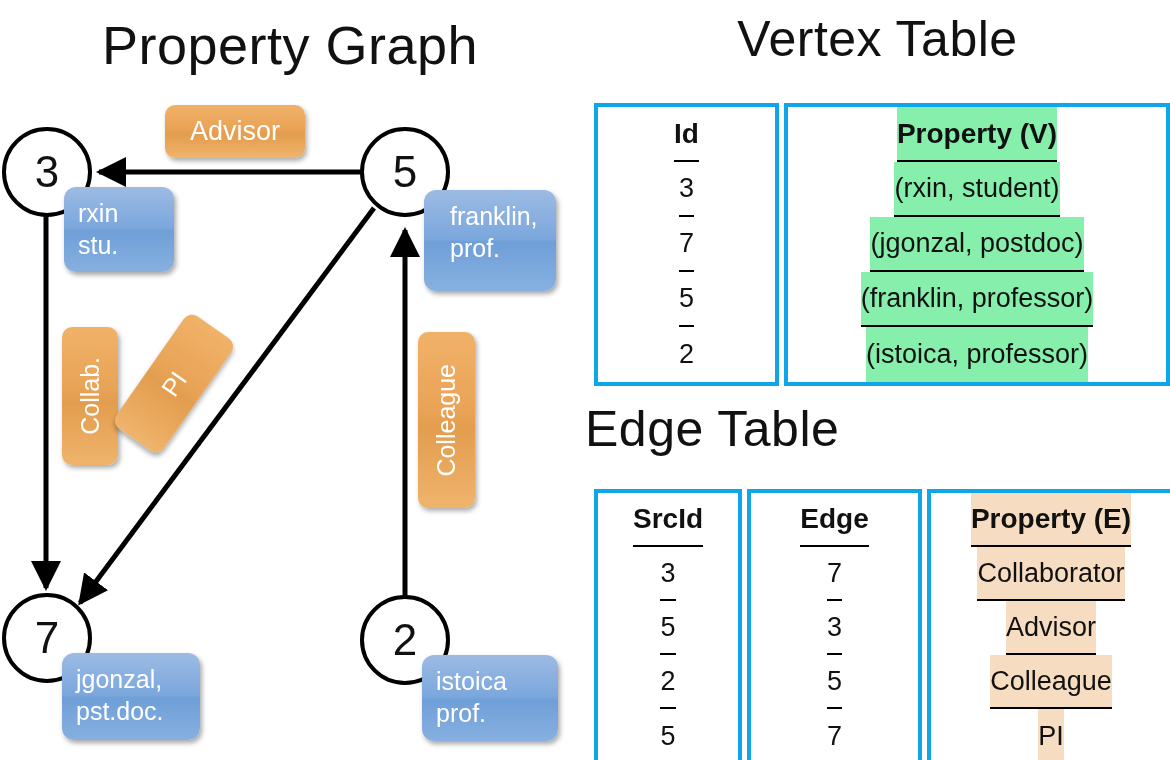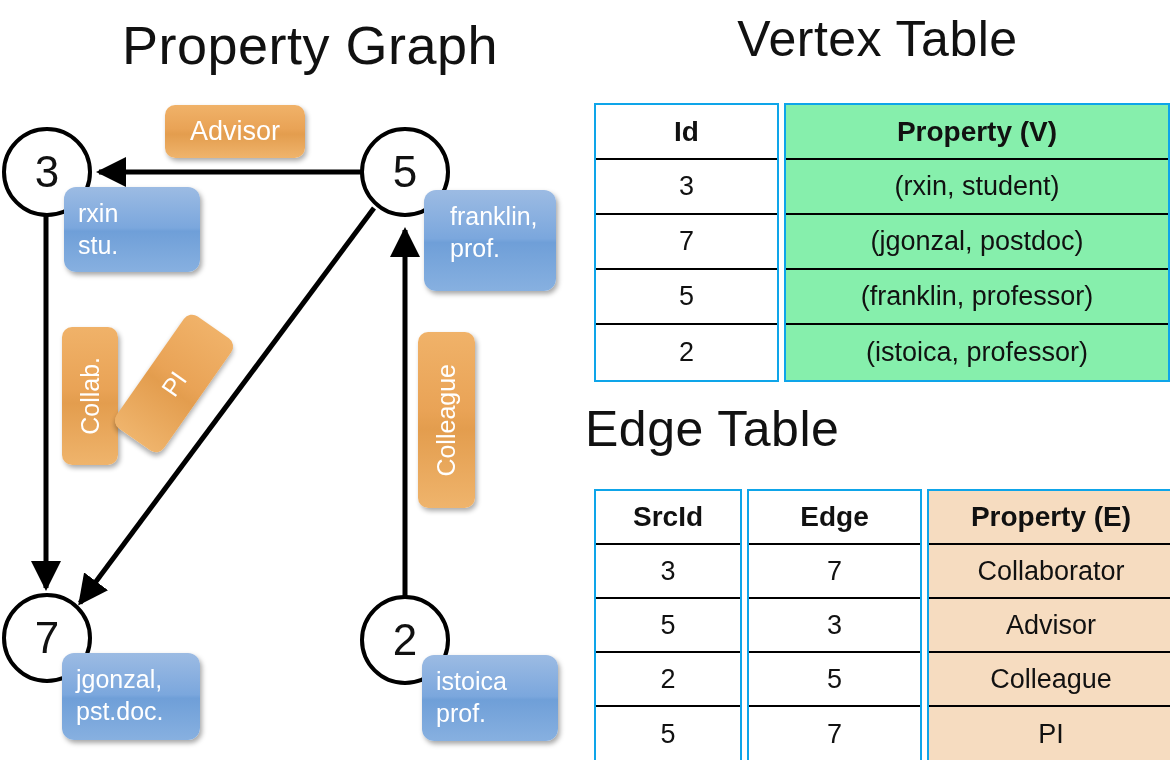--- a/index.html
+++ b/index.html
@@ -24,21 +24,20 @@
     color: #111111;
     letter-spacing: 0.5px;
     white-space: nowrap;
   }
   #graph-title {
     left: 0; top: 12px;
     width: 580px;
     text-align: center;
     font-size: 54px;
     line-height: 66px;
-    padding-left: 20px;
   }
   #vertex-title {
     left: 585px; top: 8px;
     width: 585px;
     text-align: center;
     font-size: 50px;
     line-height: 62px;
   }
   #edge-title {
     left: 585px; top: 398px;
@@ -117,22 +116,23 @@
 
   
   .tbl {
     position: absolute;
     display: flex;
     align-items: stretch;
   }
   .col {
     display: flex;
     flex-direction: column;
-    border: 2px solid #0ea5e9;
-    box-sizing: border-box;
+    border: 4px solid #0ea5e9;
+    box-sizing: border-box;
+    align-items: center;
   }
   .col + .col { margin-left: 5px; }
   .cell {
     border-bottom: 2px solid #000;
     box-sizing: border-box;
     display: flex;
     align-items: center;
     justify-content: center;
     font-family: "Liberation Sans", sans-serif;
     font-weight: 300;
@@ -179,21 +179,21 @@
     <line x1="374" y1="208" x2="80" y2="603" stroke="#000" stroke-width="5" marker-end="url(#arrowhead)"></line>
 
     <line x1="405" y1="596" x2="405" y2="230" stroke="#000" stroke-width="5" marker-end="url(#arrowhead)"></line>
   </svg>
 
   <div class="node" style="left:2px;  top:127px;">3</div>
   <div class="node" style="left:360px;top:127px;">5</div>
   <div class="node" style="left:2px;  top:593px;">7</div>
   <div class="node" style="left:360px;top:595px;">2</div>
 
-  <div class="prop-blue" style="left:64px;  top:187px; width:136px; height:85px;">
+  <div class="prop-blue" style="left:64px;  top:187px; width:110px; height:85px;">
     <span>rxin</span>
     <span>stu.</span>
   </div>
   <div class="prop-blue" style="left:424px; top:190px; width:132px; height:101px;padding-left:26px;">
     <span>franklin,</span>
     <span>prof.</span>
   </div>
   <div class="prop-blue" style="left:62px;  top:653px; width:138px; height:87px;">
     <span>jgonzal,</span>
     <span>pst.doc.</span>

